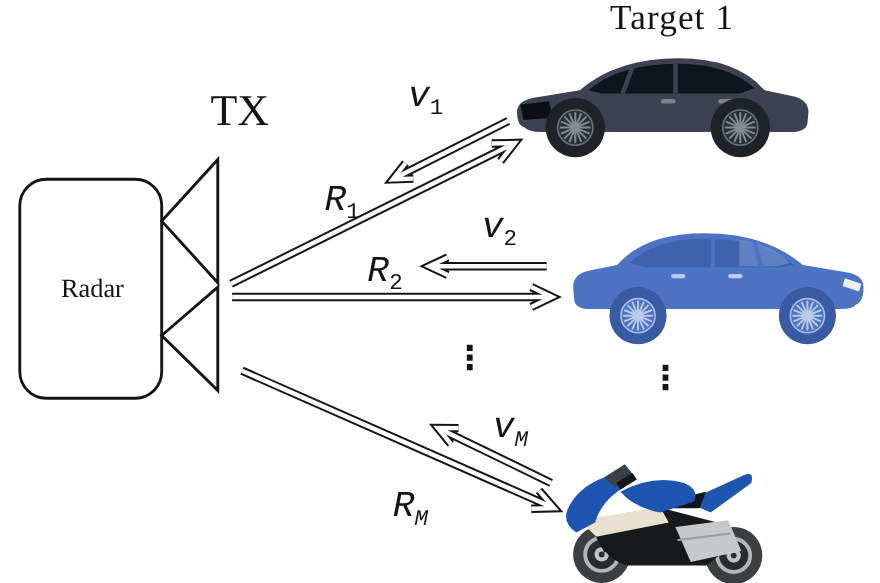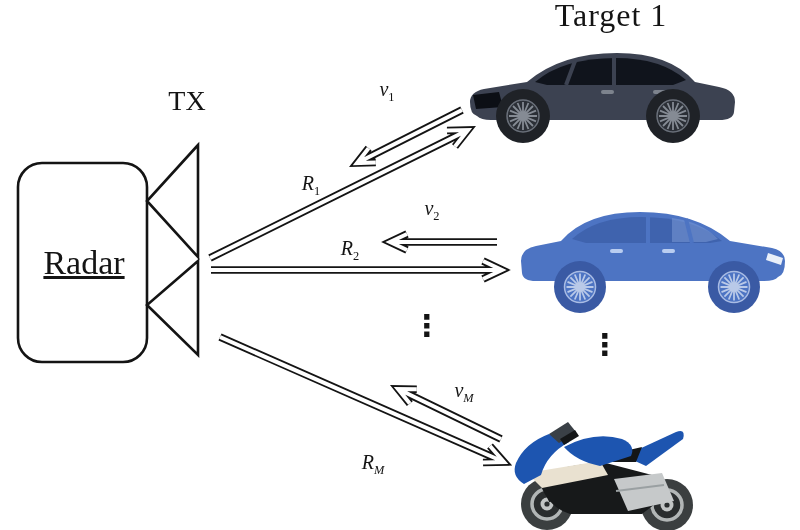--- a/index.html
+++ b/index.html
@@ -1,23 +1,23 @@
 <!DOCTYPE html>
 <html><head>
 <meta charset="utf-8">
 <style>
   html,body{margin:0;padding:0;background:#fff;}
   #canvas{position:relative;width:800px;height:530px;background:#fff;overflow:hidden;
           font-family:"Liberation Serif","DejaVu Serif",serif;color:#141414;}
   #shapes{position:absolute;left:0;top:0;}
   .lbl{position:absolute;transform:translate(-50%,-50%);white-space:nowrap;line-height:1;}
-  .big{font-size:28px;}
-  .box-lbl{font-size:34px;text-decoration:underline;}
+  .big{font-size:40px;margin-left:31px;}
+  .box-lbl{font-size:24px;}
   .tgt{font-size:32px;letter-spacing:1px;}
-  .sym{position:absolute;transform:translate(-50%,-50%);white-space:nowrap;font-size:20px;line-height:1;}
+  .sym{position:absolute;transform:translate(-50%,-50%);white-space:nowrap;font-size:33px;line-height:1;font-family:Liberation Mono, monospace;}
   .sym .base{font-style:italic;}
   .sym sub{font-size:0.62em;}
   .sub-it{font-style:italic;}
   .it{font-style:italic;}
   .dots{position:absolute;transform:translate(-50%,-50%);font-family:"DejaVu Sans",sans-serif;
         font-size:30px;font-weight:900;line-height:1;}
   .arrow-k{fill:none;stroke-width:7.6;stroke-linejoin:miter;}
   .arrow-w{fill:none;stroke:#ffffff;stroke-width:4;stroke-linejoin:miter;}
   .outline{fill:#ffffff;stroke-width:2.6;}
 </style>
@@ -124,21 +124,21 @@
     </g>
   </svg>
 
   <div class="lbl big" style="left:187px;top:101px">TX</div>
   <div class="lbl box-lbl" style="left:84px;top:263px">Radar</div>
 
   <div class="lbl tgt" style="left:611px;top:15px"><span>Target</span>&nbsp;<span>1</span></div>
 
   <div class="sym" style="left:387px;top:91px"><span class="base">v</span><sub>1</sub></div>
   <div class="sym" style="left:311px;top:185px"><span class="base">R</span><sub>1</sub></div>
-  <div class="sym" style="left:432px;top:210px"><span class="base">v</span><sub>2</sub></div>
+  <div class="sym" style="left:454px;top:210px"><span class="base">v</span><sub>2</sub></div>
   <div class="sym" style="left:350px;top:250px"><span class="base">R</span><sub>2</sub></div>
   <div class="sym" style="left:464px;top:392px"><span class="base">v</span><sub class="sub-it">M</sub></div>
   <div class="sym" style="left:373px;top:464px"><span class="base">R</span><sub class="sub-it">M</sub></div>
 
   <div class="dots" style="left:427px;top:326px">⋮</div>
   <div class="dots" style="left:605px;top:345px">⋮</div>
 
 </div>
 
 </body></html>

